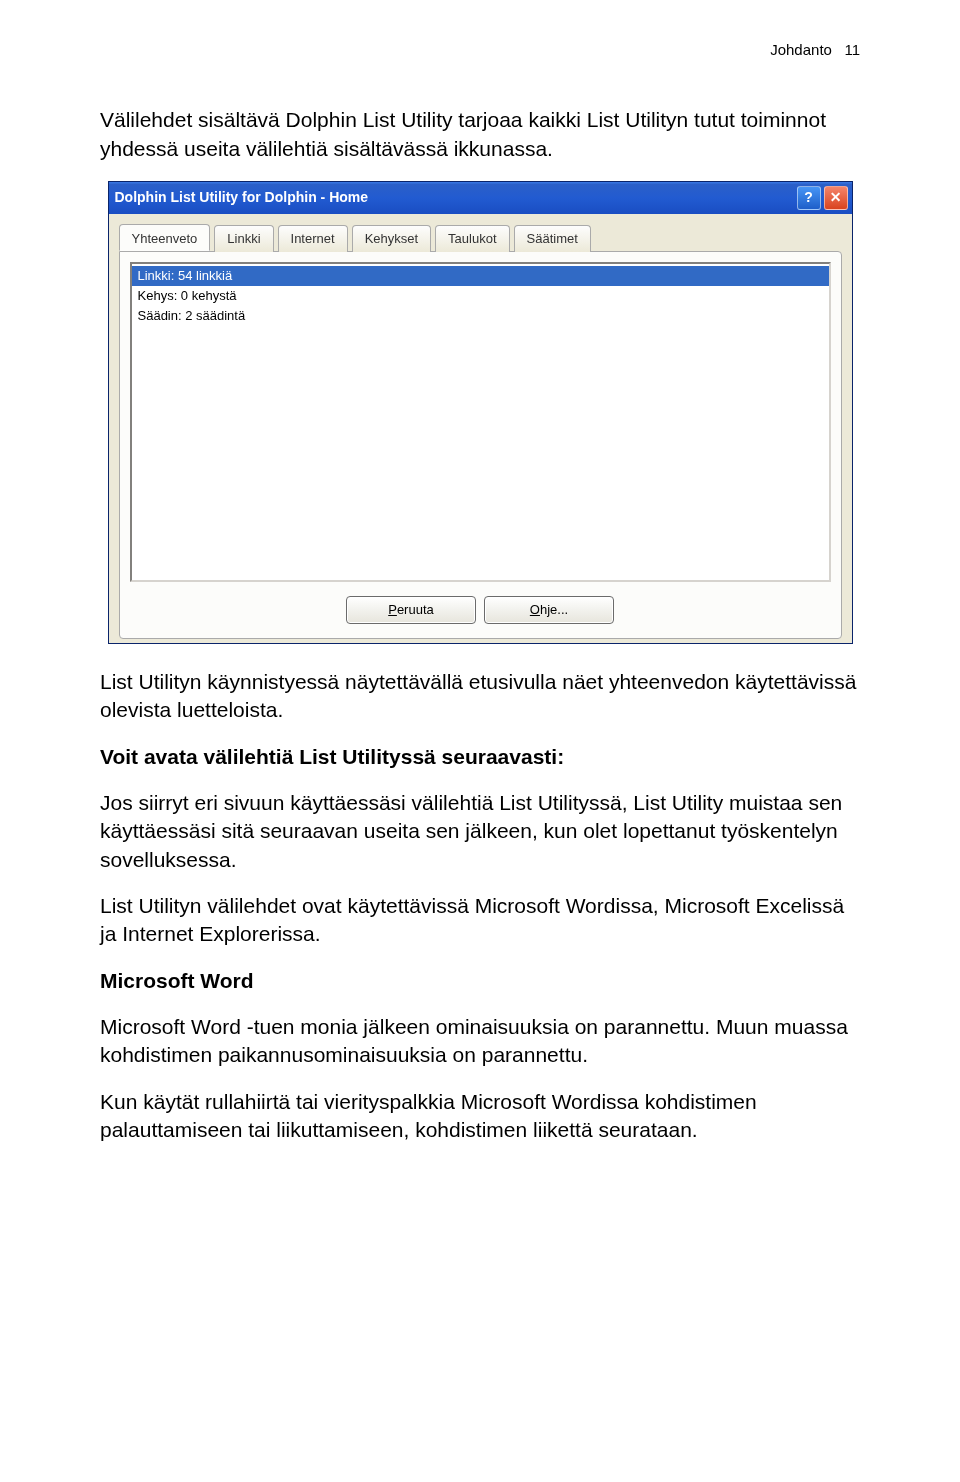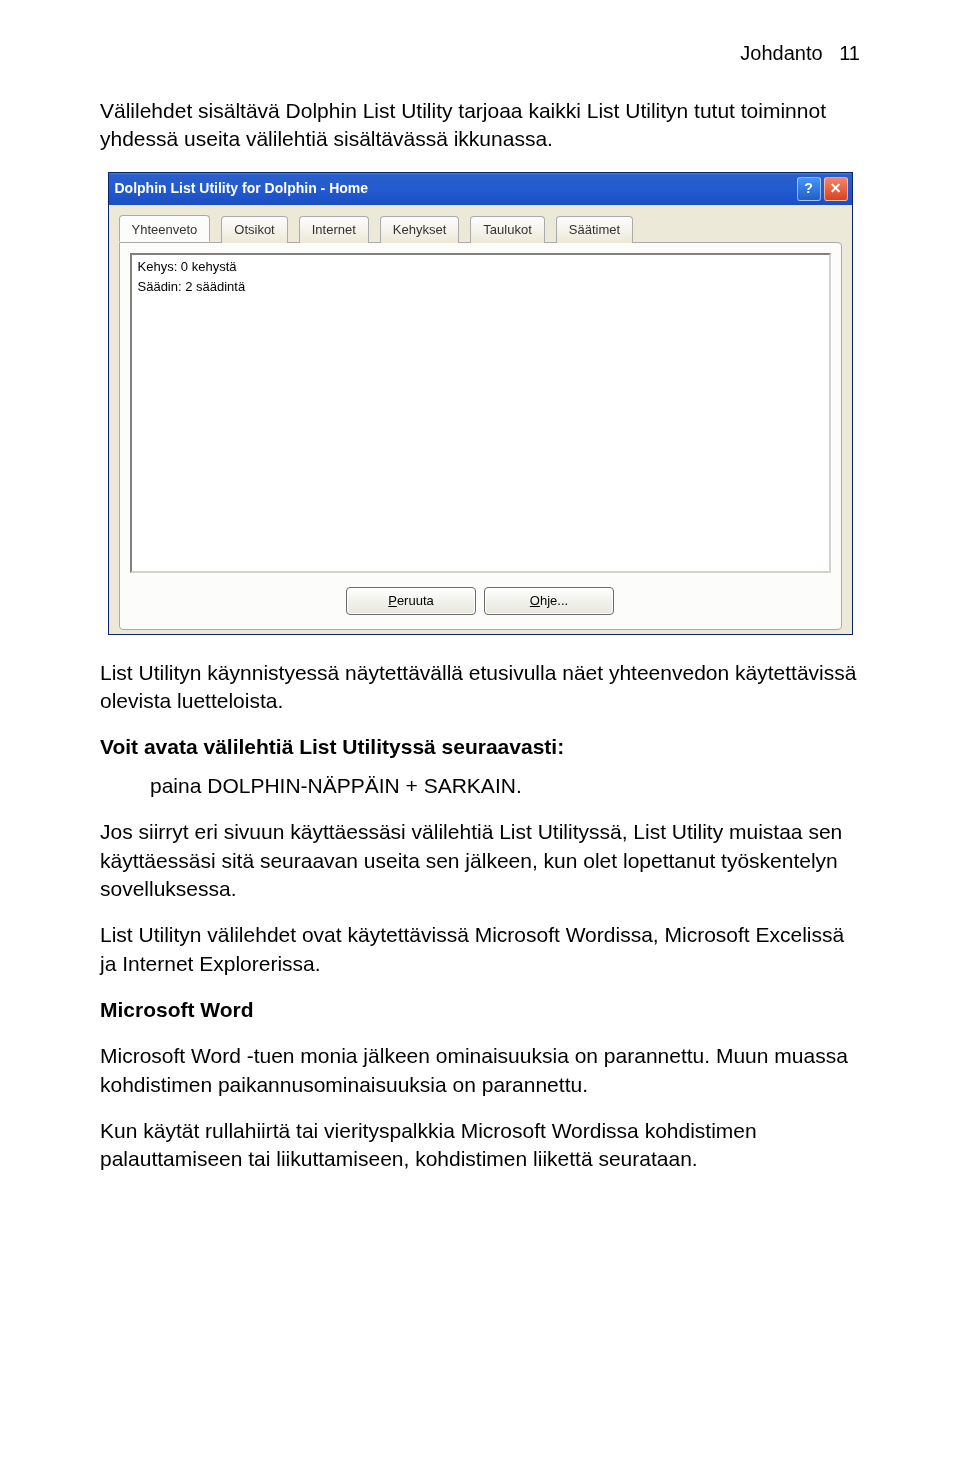--- a/index.html
+++ b/index.html
@@ -8,22 +8,22 @@
     height: 1482px;
     background: #fff;
     font-family: Arial, Helvetica, sans-serif;
     color: #000;
     padding: 40px 100px 0 100px;
     font-size: 21px;
     line-height: 1.35;
   }
   .page-header {
     text-align: right;
-    font-size: 20px;
-    margin-bottom: 30px;
+    font-size: 15px;
+    margin-bottom: 46px;
   }
   .para { margin-bottom: 18px; }
   .indent-block { margin: 7px 0 18px 0; }
   .indent-line { padding-left: 50px; margin-bottom: 10px; }
   .bold { font-weight: bold; }
   
   
   .window {
     width: 745px;
     border: 1px solid #0a246a;
@@ -49,21 +49,21 @@
     border-radius: 3px;
     display: flex; align-items: center; justify-content: center;
     font-weight: bold;
     color: #fff;
     border: 1px solid rgba(255,255,255,0.5);
   }
   .title-btn.help { background: linear-gradient(to bottom,#4795f5,#1e5fc9); }
   .title-btn.close { background: linear-gradient(to bottom,#f4846a,#d9431f); }
   
   .tabs-area { padding: 10px 10px 4px 10px; background:#ece9d8; }
-  .tabs { display:flex; gap:12px; }
+  .tabs { display:flex; gap:5px; }
   .tab {
     padding: 4px 12px 3px 12px;
     border: 1px solid #aaa;
     border-bottom: none;
     background: linear-gradient(to bottom,#fdfdfd,#ece9d8);
     border-radius: 4px 4px 0 0;
     color:#333;
     font-size:13px;
     position: relative;
     top: 1px;
@@ -130,44 +130,44 @@
     <div class="title-btn help">
         <span>?</span>
       </div>
     <div class="title-btn close">
         <span>✕</span>
       </div>
   </div>
   <div class="tabs-area">
     <div class="tabs">
       <div class="tab active"><span>Yhteenveto</span></div>
-      <div class="tab"><span>Otsikot</span></div>
+      <div class="tab"><span>Linkki</span></div>
       <div class="tab"><span>Internet</span></div>
       <div class="tab"><span>Kehykset</span></div>
       <div class="tab"><span>Taulukot</span></div>
       <div class="tab"><span>Säätimet</span></div>
     </div>
     <div class="tab-panel">
       <div class="listbox">
+        <div class="row selected">Linkki: 54 linkkiä</div>
         <div class="row">Kehys: 0 kehystä</div>
         <div class="row">Säädin: 2 säädintä</div>
       </div>
       <div class="btn-row">
         <div class="xp-btn"><span class="u">P</span><span>eruuta</span></div>
         <div class="xp-btn"><span class="u">O</span><span>hje...</span></div>
       </div>
     </div>
   </div>
 </div>
 
 <p class="para">List Utilityn käynnistyessä näytettävällä etusivulla näet yhteenvedon käytettävissä olevista luetteloista.</p>
 
 <div class="indent-block">
   <p class="bold" style="margin-bottom:10px;">Voit avata välilehtiä List Utilityssä seuraavasti:</p>
-  <p class="indent-line">paina DOLPHIN-NÄPPÄIN + SARKAIN.</p>
 </div>
 
 <p class="para">Jos siirryt eri sivuun käyttäessäsi välilehtiä List Utilityssä, List Utility muistaa sen käyttäessäsi sitä seuraavan useita sen jälkeen, kun olet lopettanut työskentelyn sovelluksessa.</p>
 
 <p class="para">List Utilityn välilehdet ovat käytettävissä Microsoft Wordissa, Microsoft Excelissä ja Internet Explorerissa.</p>
 
 <p class="para bold">Microsoft Word</p>
 
 <p class="para">Microsoft Word -tuen monia jälkeen ominaisuuksia on parannettu. Muun muassa kohdistimen paikannusominaisuuksia on parannettu.</p>
 

